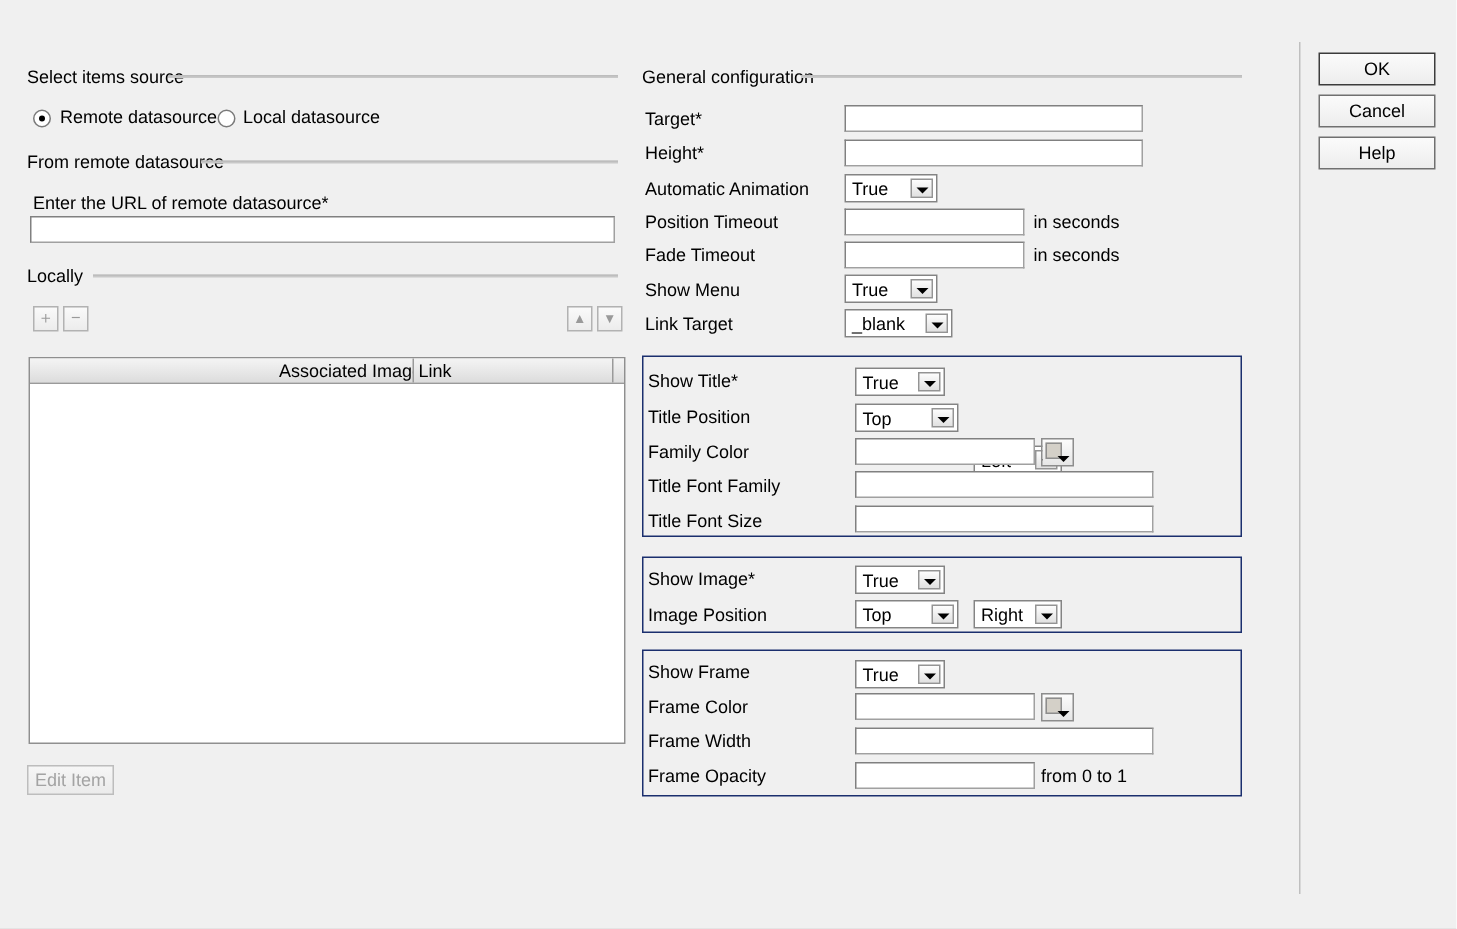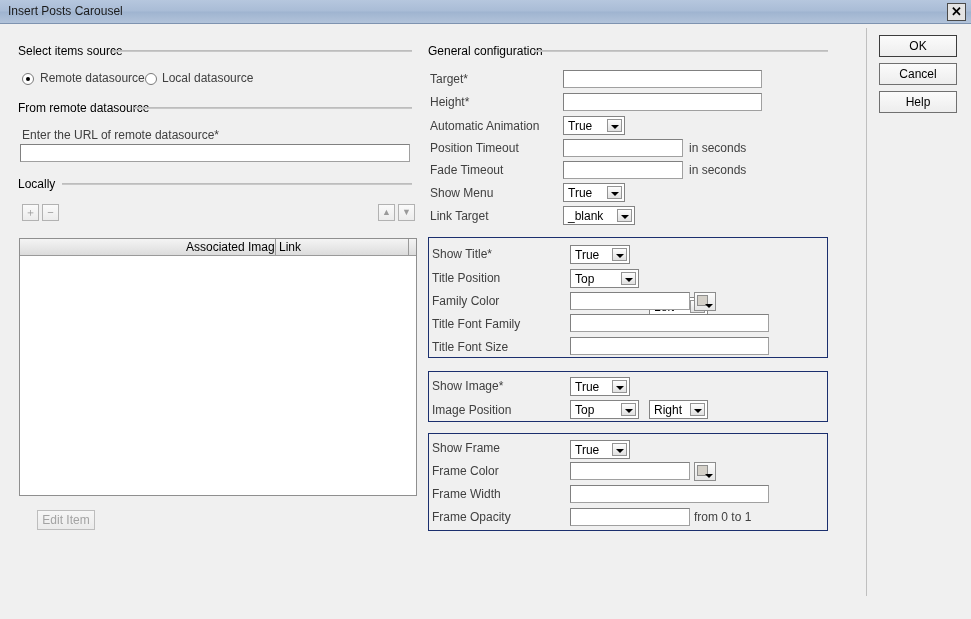--- a/index.html
+++ b/index.html
@@ -63,21 +63,21 @@
   }
   .grp-line {
     position: absolute;
     height: 1px;
     background: #c8c8c8;
     border-top: 1px solid #bdbdbd;
   }
   .lbl {
     position: absolute;
     font-size: 12px;
-    color: #404040;
+    color: #000000;
     white-space: nowrap;
   }
   .txt {
     position: absolute;
     box-sizing: border-box;
     background: #ffffff;
     border: 1px solid #a0a0a0;
     border-top-color: #808080;
     border-left-color: #808080;
     height: 18px;
@@ -185,21 +185,20 @@
     position: absolute;
     left: 18px; top: 510px;
     width: 58px; height: 20px;
     box-sizing: border-box;
     background: linear-gradient(to bottom, #f6f6f6, #ebebeb);
     border: 1px solid #bdbdbd;
     font-size: 12px;
     color: #a3a3a3;
     text-align: center;
     line-height: 18px;
-    margin-left: 19px;
   }
 
   
   .navybox {
     position: absolute;
     border: 1px solid #1b2f6e;
     background: #f0f0f0;
     box-sizing: border-box;
   }
 
@@ -249,24 +248,20 @@
   }
   #btn-ok   { top: 35px;  border-color: #3c3c3c; }
   #btn-cancel { top: 63px; }
   #btn-help   { top: 91px; }
 </style>
 </head>
 <body>
 
 <div id="app">
 
-  <div id="titlebar">
-    <span class="title-text">Insert Posts Carousel</span>
-    <div id="close-btn">✕</div>
-  </div>
 
   <div>
     <span class="grp-label" style="left:18px; top:44px;">Select items source</span>
     <div class="grp-line" style="left:112px; top:50px; width:300px;"></div>
   </div>
 
   <div class="radio checked" style="left:22px; top:73px;"></div>
   <span class="lbl" style="left:40px; top:71px;">Remote datasource</span>
 
   <div class="radio" style="left:145px; top:73px;"></div>

